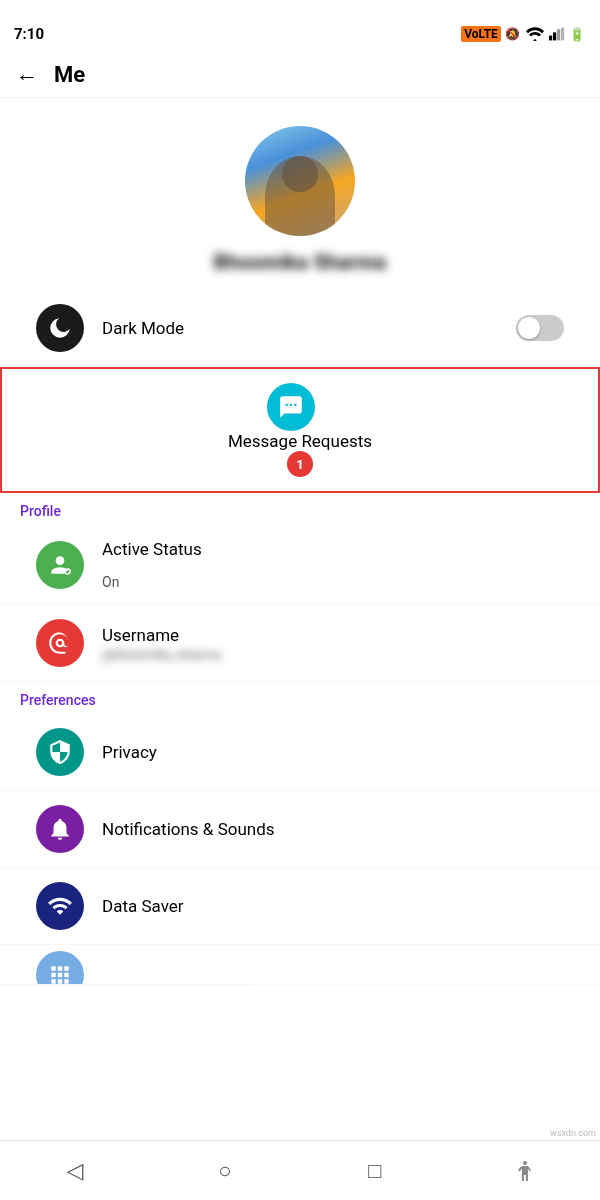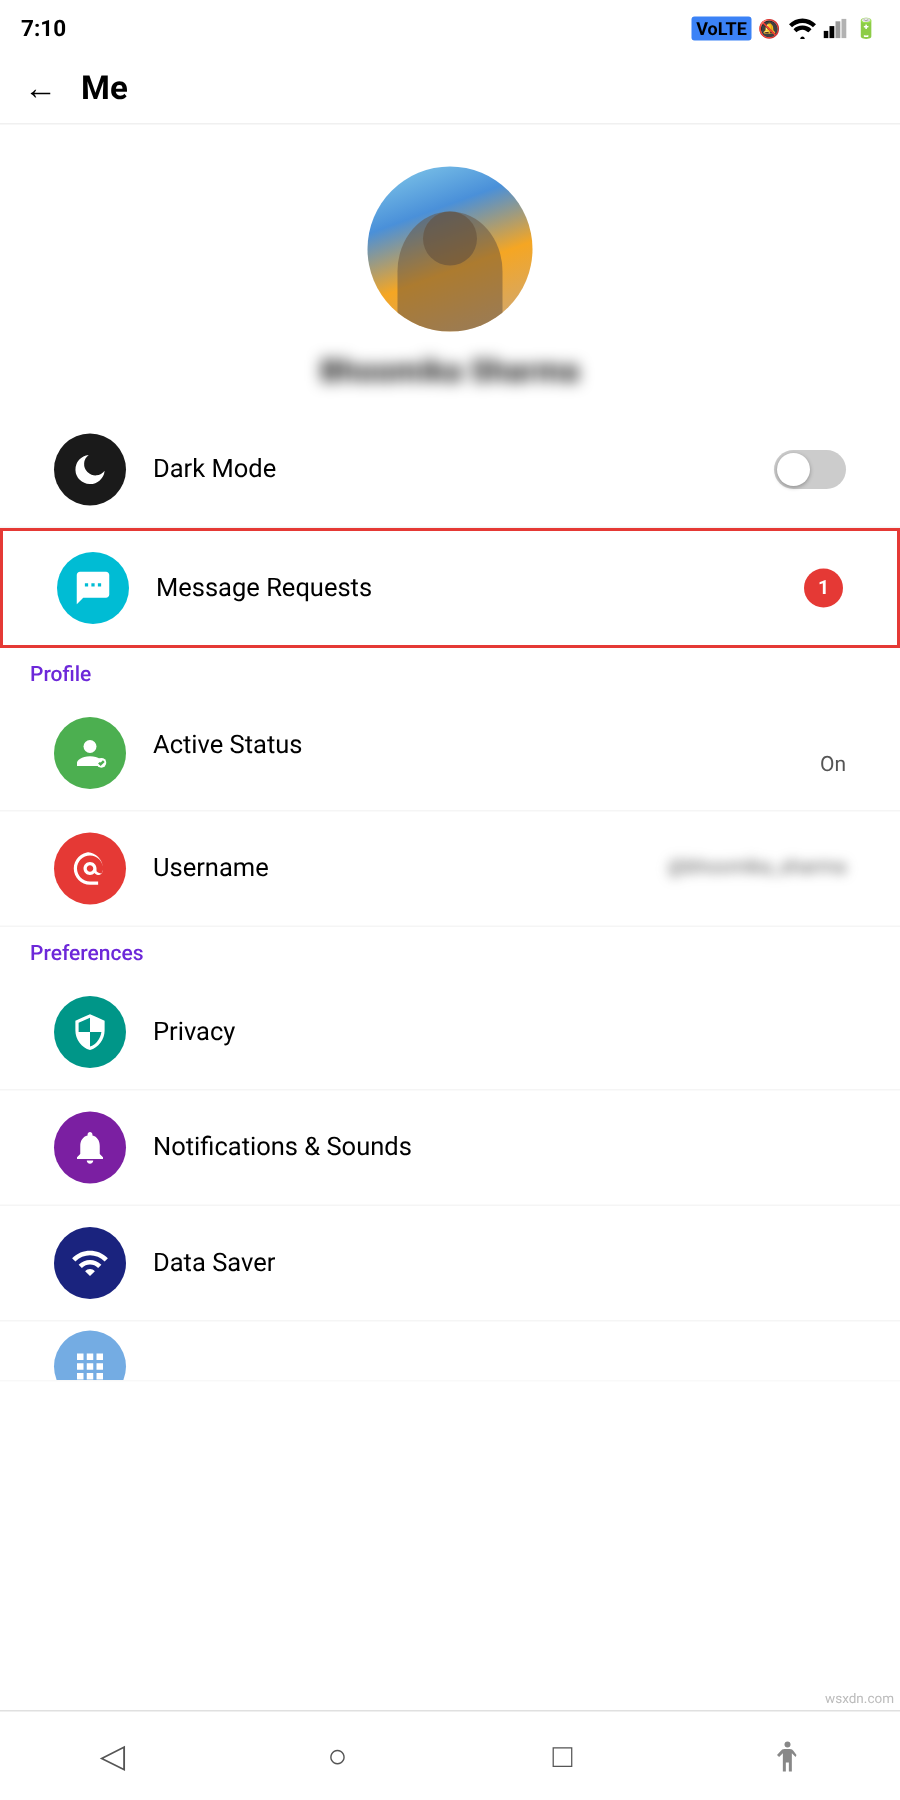--- a/index.html
+++ b/index.html
@@ -13,37 +13,38 @@
     }
 
     
     .status-bar {
       display: flex;
       justify-content: space-between;
       align-items: center;
       padding: 6px 14px 4px 14px;
       background: #fff;
       height: 36px;
+      margin-top: 15px;
     }
     .status-time {
       font-size: 15px;
       font-weight: bold;
       color: #000;
     }
     .status-icons {
       display: flex;
       align-items: center;
       gap: 5px;
     }
     .status-icons span {
       font-size: 12px;
       color: #000;
     }
     .volte-badge {
-      background: #3b82f6;
+      background: #f97316;
       color: #fff;
       font-size: 9px;
       font-weight: bold;
       padding: 1px 3px;
       border-radius: 2px;
     }
 
     
     .header {
       display: flex;
@@ -147,20 +148,21 @@
       border-radius: 50%;
       position: absolute;
       top: 2px;
       left: 2px;
       box-shadow: 0 1px 3px rgba(0,0,0,0.3);
     }
 
     
     .message-requests-item {
       border: 2.5px solid #e53935;
+      flex-direction: column;
     }
 
     
     .badge {
       background: #e53935;
       color: #fff;
       font-size: 13px;
       font-weight: bold;
       width: 26px;
       height: 26px;
@@ -174,21 +176,21 @@
     .section-label {
       padding: 10px 20px 6px;
       font-size: 14px;
       color: #6d28d9;
       font-weight: 500;
     }
 
     
     .menu-text-block {
       display: flex;
-      flex-direction: row;
+      flex-direction: column;
       flex: 1;
     }
     .menu-sublabel {
       font-size: 14px;
       color: #555;
       margin-top: 15px;
     }
 
     
     .blurred-text {

